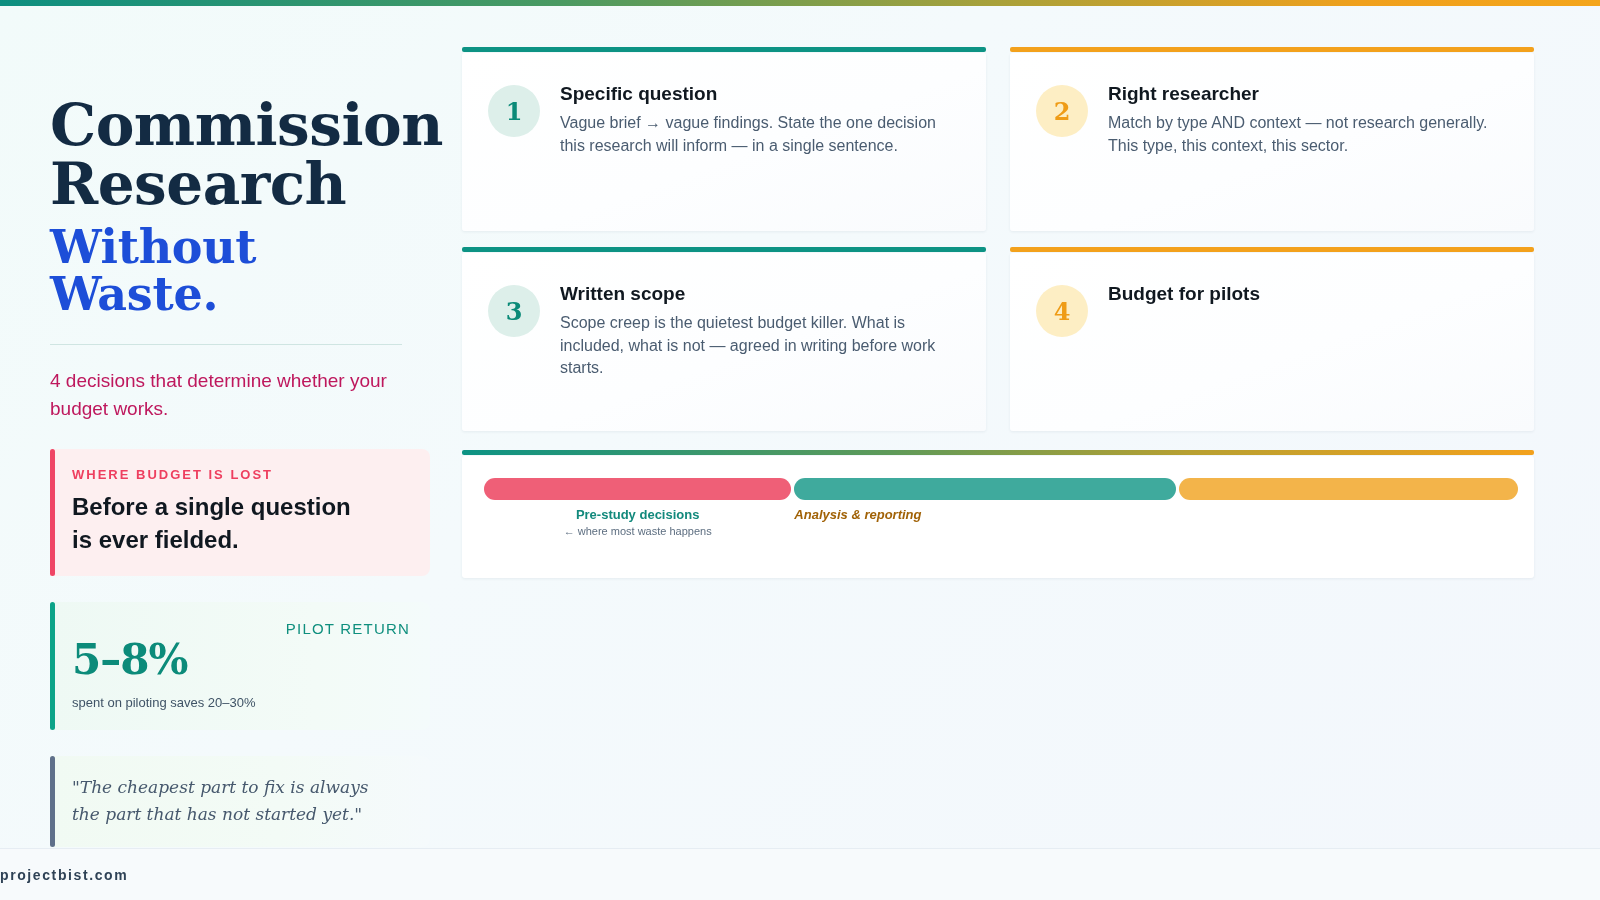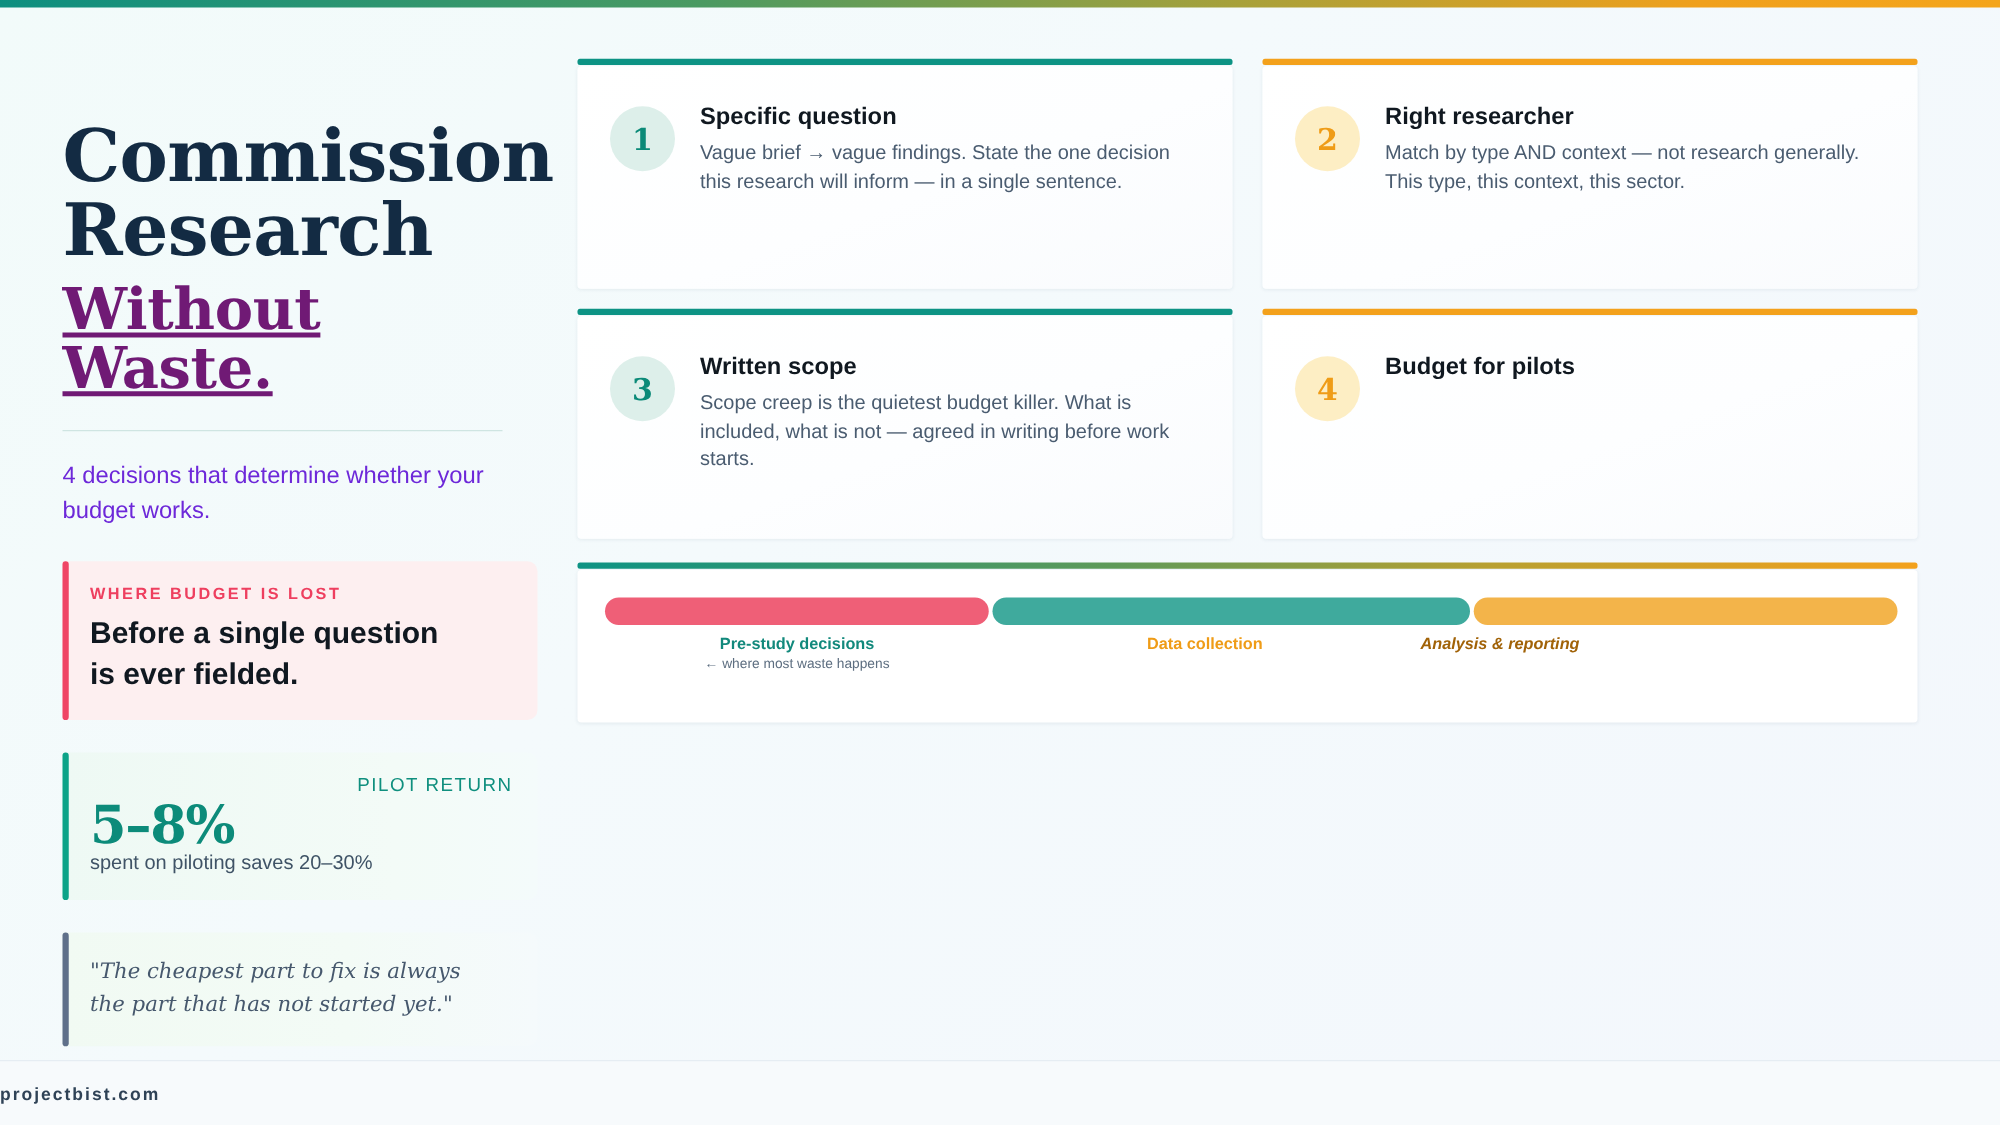--- a/index.html
+++ b/index.html
@@ -43,39 +43,38 @@
 
   .headline {
     font-family: "DejaVu Serif", serif;
     font-weight: bold;
     font-size: 58px;
     line-height: 1.02;
     color: #132b43;
     letter-spacing: -0.5px;
   }
   .headline .accent {
-    color: #701a75;
+    color: #1d4ed8;
     font-size: 46px;
     display: block;
     margin-top: 10px;
     letter-spacing: -0.3px;
-    text-decoration: underline;
   }
 
   .rule {
     width: 352px;
     height: 1px;
     background: #cfe5e2;
     margin: 26px 0 22px 0;
   }
 
   .deck {
     font-size: 19px;
     line-height: 1.48;
-    color: #6d28d9;
+    color: #be185d;
     max-width: 340px;
   }
 
   
   .box {
     position: relative;
     margin-top: 26px;
     padding: 18px 20px 20px 22px;
     border-radius: 0 8px 8px 0;
   }
@@ -114,23 +113,23 @@
   }
   .bignum {
     font-family: "DejaVu Serif", serif;
     font-weight: bold;
     font-size: 42px;
     line-height: 1.08;
     color: #0c8b7a;
     letter-spacing: -1px;
   }
   .box-pilot .sub {
-    font-size: 16px;
+    font-size: 13px;
     color: #3f5366;
-    margin-top: 0;
+    margin-top: 13px;
   }
 
   .box-quote { background: linear-gradient(90deg, #f1faf3 0%, #f3fbf6 60%, #f5fafc 100%); }
   .box-quote .bar { background: #5f708a; }
   .box-quote .qtext {
     font-family: "DejaVu Serif", serif;
     font-style: italic;
     font-size: 17px;
     line-height: 1.55;
     color: #46586d;
@@ -383,23 +382,20 @@
       <div class="seg seg-pre" style="flex: 0 0 29.8969%; background: rgb(239, 95, 119);"></div>
       <div class="seg seg-data" style="flex: 0 0 37.1134%; background: rgb(63, 170, 157);"></div>
       <div class="seg seg-anal" style="flex: 0 0 32.9897%; background: rgb(243, 180, 74);"></div>
     </div>
 
     <div class="bar-labels">
       <div class="lbl lbl-pre" style="flex: 0 0 29.8969%; color: rgb(238, 63, 95);">
         <span style="flex: 0 0 37.1134%; color: rgb(18, 137, 124);">Pre-study decisions</span>
         <span class="note">← where most waste happens</span>
       </div>
-      <div class="lbl lbl-data" style="flex: 0 0 32.9897%; color: rgb(239, 156, 23);">
-        <span>Data collection</span>
-      </div>
       <div class="lbl lbl-anal">
         <span>Analysis &amp; reporting</span>
       </div>
     </div>
   </div>
 
 </div>
 
 <div class="footer">
   <span class="fsite">projectbist.com</span>

